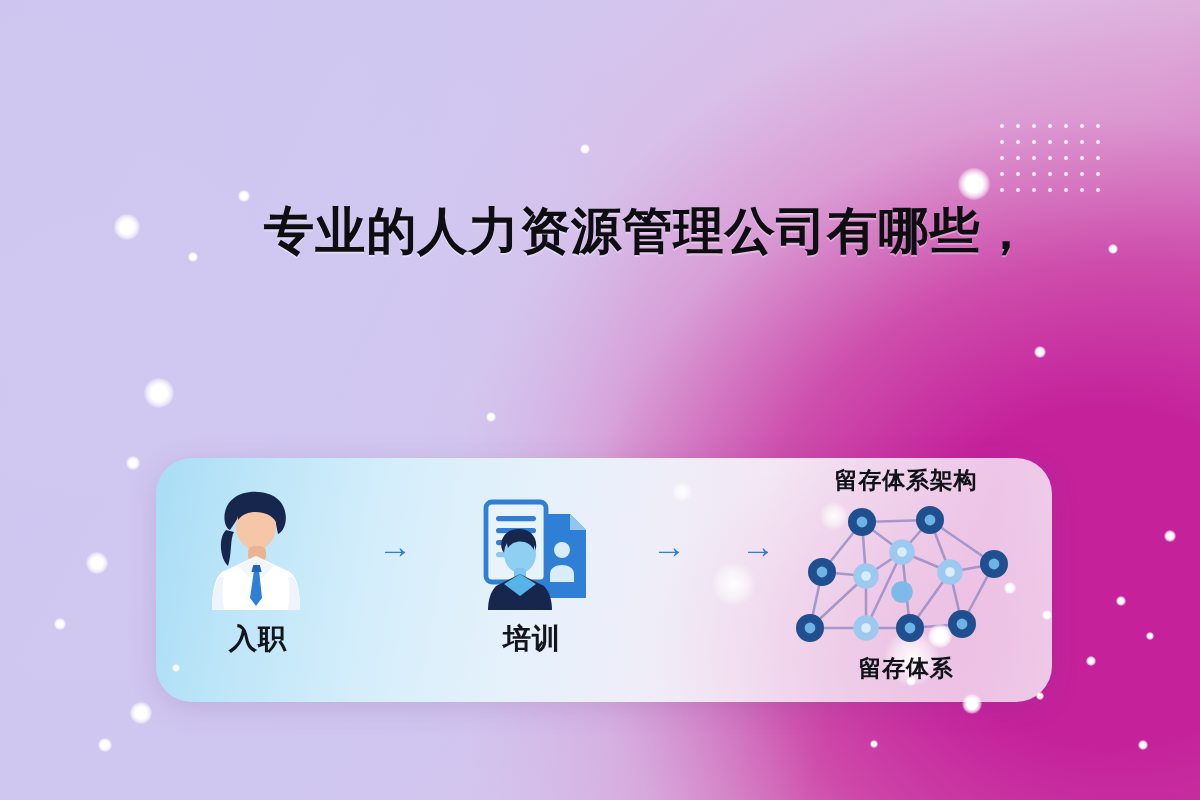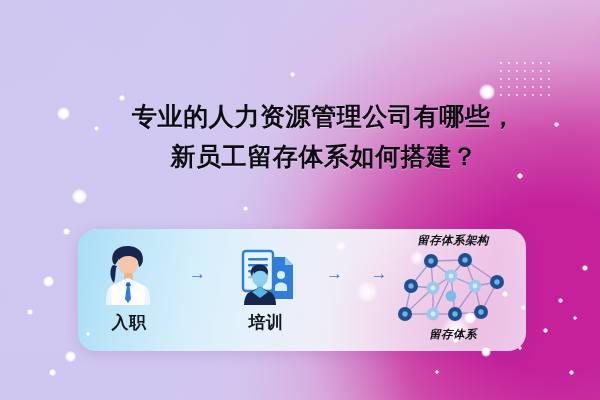--- a/index.html
+++ b/index.html
@@ -95,38 +95,37 @@
     justify-content:space-between;
     z-index:3;
   }
   .step {
     width:74px;
     display:flex; flex-direction:column; align-items:center;
   }
   .step-art { height:72px; display:flex; align-items:flex-end; justify-content:center; }
   .step-label {
     margin-top:2px;
-    font-size:17px; font-weight:bold; color:#12151c;
+    font-size:14px; font-weight:bold; color:#12151c;
     letter-spacing:0.5px;
   }
   .arrow {
     width:26px; height:72px;
     display:flex; align-items:center; justify-content:center;
     font-size:17px; color:#2f7fd6; font-weight:bold;
     line-height:1;
   }
 
   
   .net-block {
     position:absolute;
     right:6px; top:2px;
     width:134px; height:118px;
     display:flex; flex-direction:column; align-items:center;
     z-index:3;
-    font-style:italic;
   }
   .net-title, .net-caption {
     font-size:11.5px; font-weight:bold; color:#101319;
     letter-spacing:0.4px; white-space:nowrap;
   }
   .net-title { margin-top:2px; }
   .net-caption { margin-top:1px; }
   .net-svg { width:128px; height:78px; display:block; }
 
   .deco-layer { position:absolute; inset:0; z-index:7; pointer-events:none; }
@@ -202,21 +201,20 @@
       <div class="bokeh w" style="left: 518px; top: 346px; width: 4px; height: 4px;"></div>
       <div class="bokeh w" style="left: 481px; top: 347px; width: 10px; height: 10px;"></div>
       <div class="bokeh w" style="left: 452.5px; top: 337.5px; width: 5px; height: 5px;"></div>
       <div class="bokeh w" style="left: 582px; top: 265px; width: 6px; height: 6px;"></div>
       <div class="bokeh w" style="left: 568.5px; top: 369.5px; width: 5px; height: 5px;"></div>
       <div class="bokeh w" style="left: 435px; top: 370px; width: 4px; height: 4px;"></div>
     </div>
 
   <div class="title-wrap">
     <div class="title-line">专业的人力资源管理公司有哪些，</div>
-    <div class="title-line">新员工留存体系如何搭建？</div>
   </div>
 
   <div class="card">
 
     <div class="card-glow" style="left:278px;top:52px;width:22px;height:22px;"></div>
     <div class="card-glow" style="left:332px;top:22px;width:14px;height:14px;"></div>
     <div class="card-glow" style="left:364px;top:86px;width:28px;height:28px;"></div>
     <div class="card-glow" style="left:258px;top:12px;width:10px;height:10px;"></div>
 
     <div class="steps">

